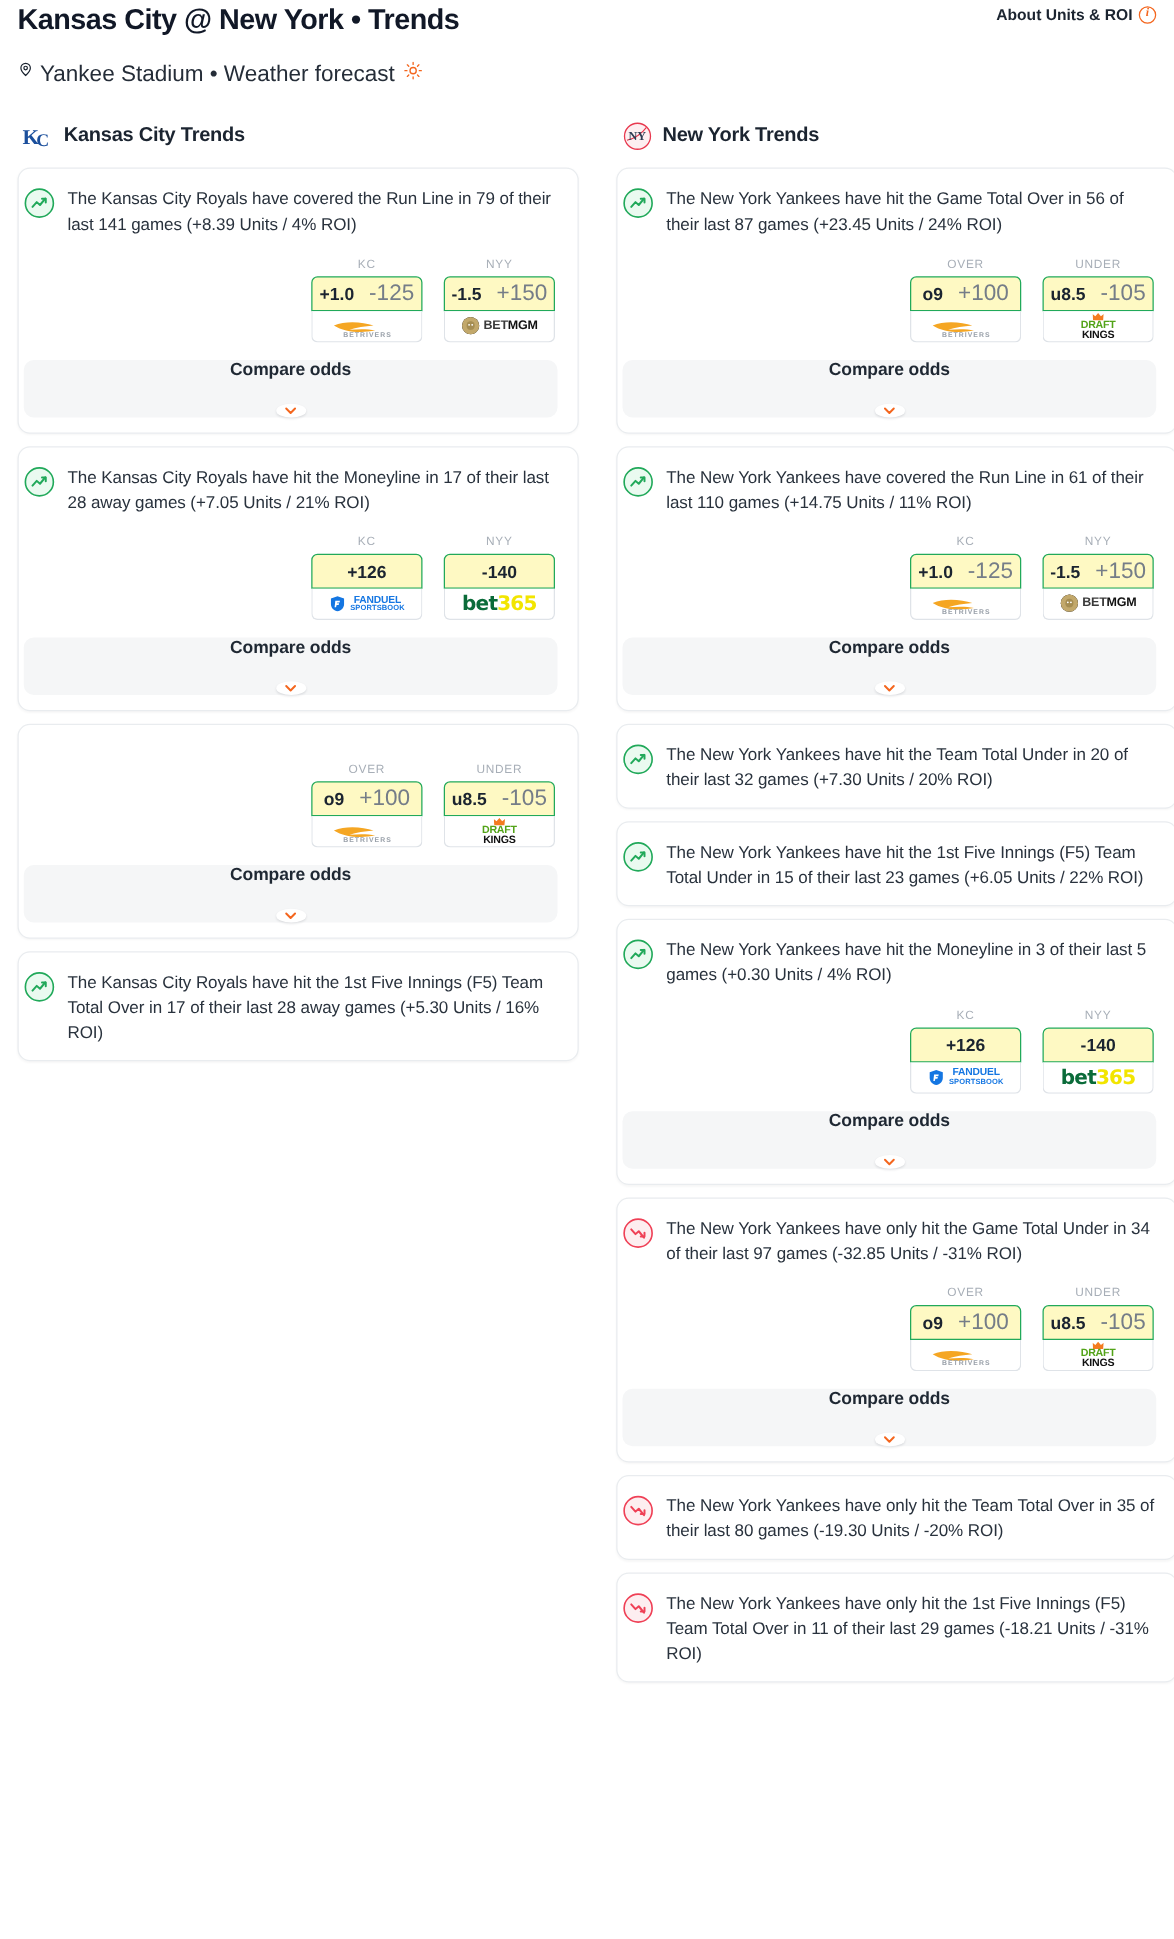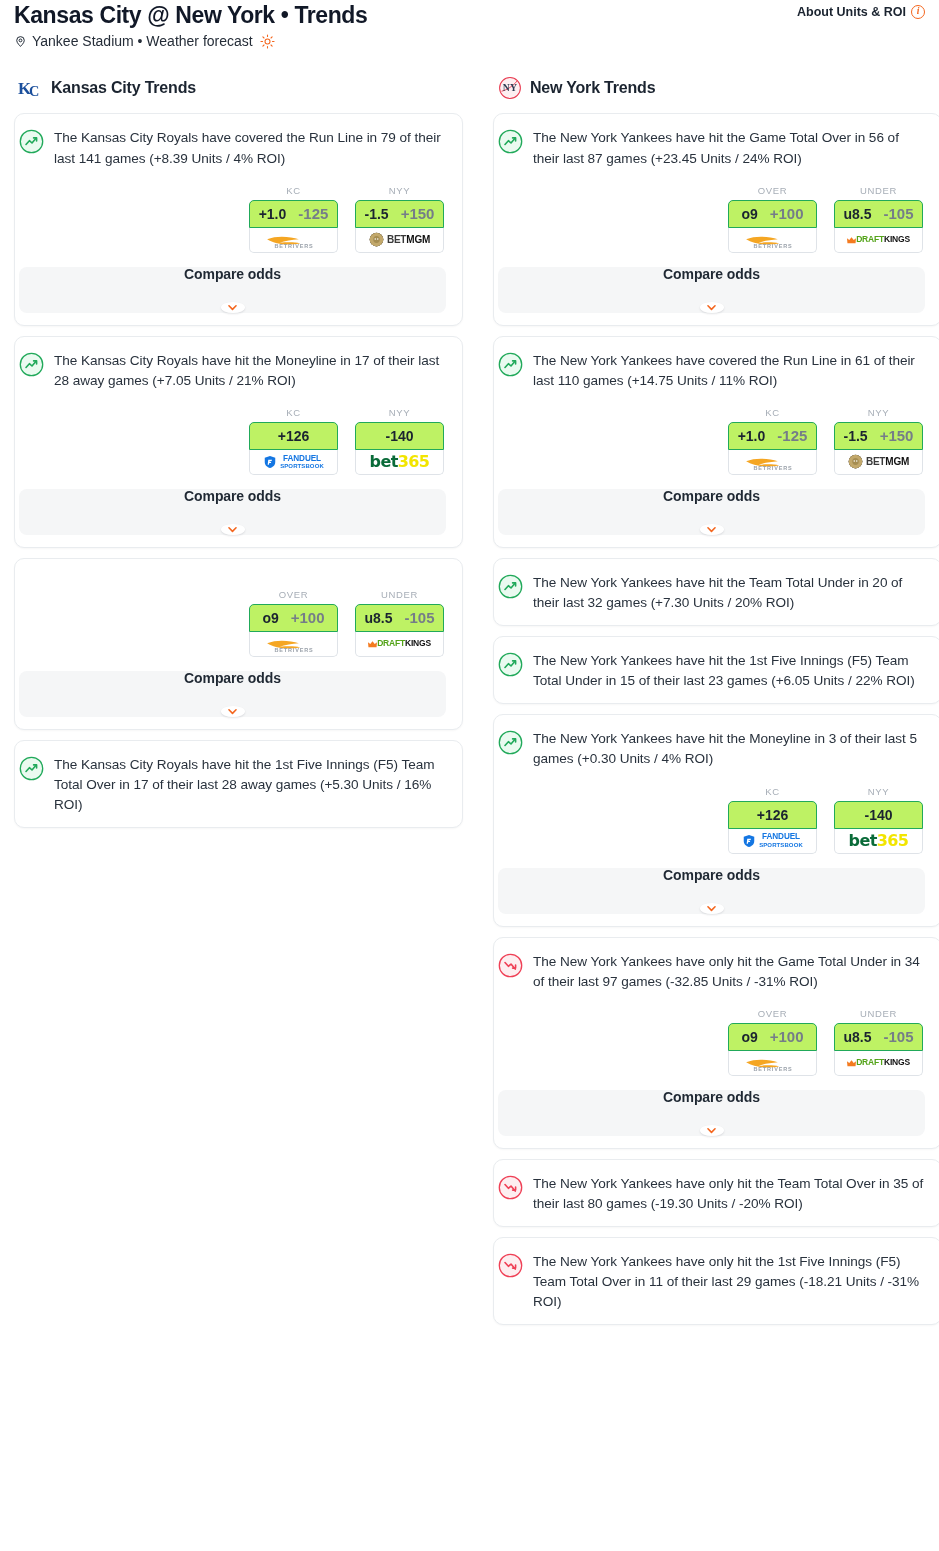--- a/index.html
+++ b/index.html
@@ -28,22 +28,22 @@
     padding-top: 5px; white-space: nowrap;
   }
   .info-badge {
     width: 14px; height: 14px; border-radius: 50%;
     border: 1.4px solid #f4661e; color: #f4661e;
     font-size: 9.5px; font-weight: 700; font-style: italic;
     display: flex; align-items: center; justify-content: center;
     font-family: "Liberation Serif", serif; line-height: 1;
   }
   .sub {
-    display: flex; align-items: center; gap: 5px;
-    font-size: 14px; color: #252d38; margin-top: 5px;
+    display: flex; align-items: flex-start; gap: 5px;
+    font-size: 18px; color: #252d38; margin-top: 21px;
   }
   .sub .pin { width: 13px; height: 13px; flex: 0 0 auto; display: block; }
   .sub .sun { width: 15px; height: 15px; flex: 0 0 auto; display: block; margin-left: 2px;}
 
   
   .cols {
     display: flex; gap: 30px; align-items: flex-start;
     padding: 0 14px; margin-top: 26px;
   }
   .col { width: 449px; flex: 0 0 449px; }
@@ -77,24 +77,24 @@
     margin-top: 16px; padding-right: 2px;
   }
   .odds-col { width: 89px; }
   .odds-lbl {
     text-align: center; font-size: 9.5px; color: #a7aeb7;
     letter-spacing: 0.6px; margin-bottom: 4px; font-weight: 400;
   }
   .odds-box {
     border: 1px solid #21a95a; border-radius: 5px 5px 0 0;
     height: 28px; display: flex; align-items: center; justify-content: center;
-    gap: 12px; background: #bef264;
+    gap: 12px; background: #fef9c3;
   }
   .odds-main { font-size: 14px; font-weight: 700; color: #1b2430; }
-  .odds-sec  { font-size: 15px; color: #757d88; font-weight: 700;}
+  .odds-sec  { font-size: 18px; color: #757d88; font-weight: 400;}
   .odds-book {
     border: 1px solid #dfe3e8; border-top: none;
     border-radius: 0 0 5px 5px; height: 25px;
     display: flex; align-items: center; justify-content: center;
     background: #fff; overflow: hidden;
   }
 
   
   .bk { display:flex; align-items:center; justify-content:center; height:100%; width:100%;}
   .bk-betrivers svg { width: 62px; height: 20px; display:block; }
@@ -103,21 +103,21 @@
   .bk-betmgm .mgmtxt { font-size: 10px; font-weight: 700; letter-spacing: -0.2px; color:#111; }
   .bk-betmgm .mgmtxt .lite { color: #3a3a3a; font-weight: 600;}
   .bk-fanduel { gap: 3px; }
   .bk-fanduel .fdshield { width: 14px; height: 14px; display:block;}
   .bk-fanduel .fdtxt { line-height: 1; text-align:center; }
   .bk-fanduel .fd1 { font-size: 8.2px; font-weight: 700; color:#1476e2; letter-spacing:-0.1px; display:block;}
   .bk-fanduel .fd2 { font-size: 6px; font-weight: 700; color:#1476e2; letter-spacing:0.1px; display:block;}
   .bk-bet365 { font-size: 16px; font-weight: 800; letter-spacing:-0.6px; font-family:"DejaVu Sans", sans-serif;}
   .bk-bet365 .g { color:#0a6b39; }
   .bk-bet365 .y { color:#f2e500; }
-  .bk-dk { flex-direction: row; line-height:0.92; }
+  .bk-dk { flex-direction: column; line-height:0.92; }
   .bk-dk .dk1 { font-size: 8.5px; font-weight: 800; color:#53a318; letter-spacing:-0.2px;}
   .bk-dk .dk2 { font-size: 8.5px; font-weight: 800; color:#111; letter-spacing:-0.2px;}
   .bk-dk .crown { width:9px; height:7px; display:block; margin-bottom:-1px;}
 
   
   .compare {
     margin-top: 14px; background: #f5f6f7; border-radius: 8px;
     height: 46px; display: flex; align-items: center; justify-content: center;
     gap: 20px; cursor: pointer; flex-direction: column;
   }

